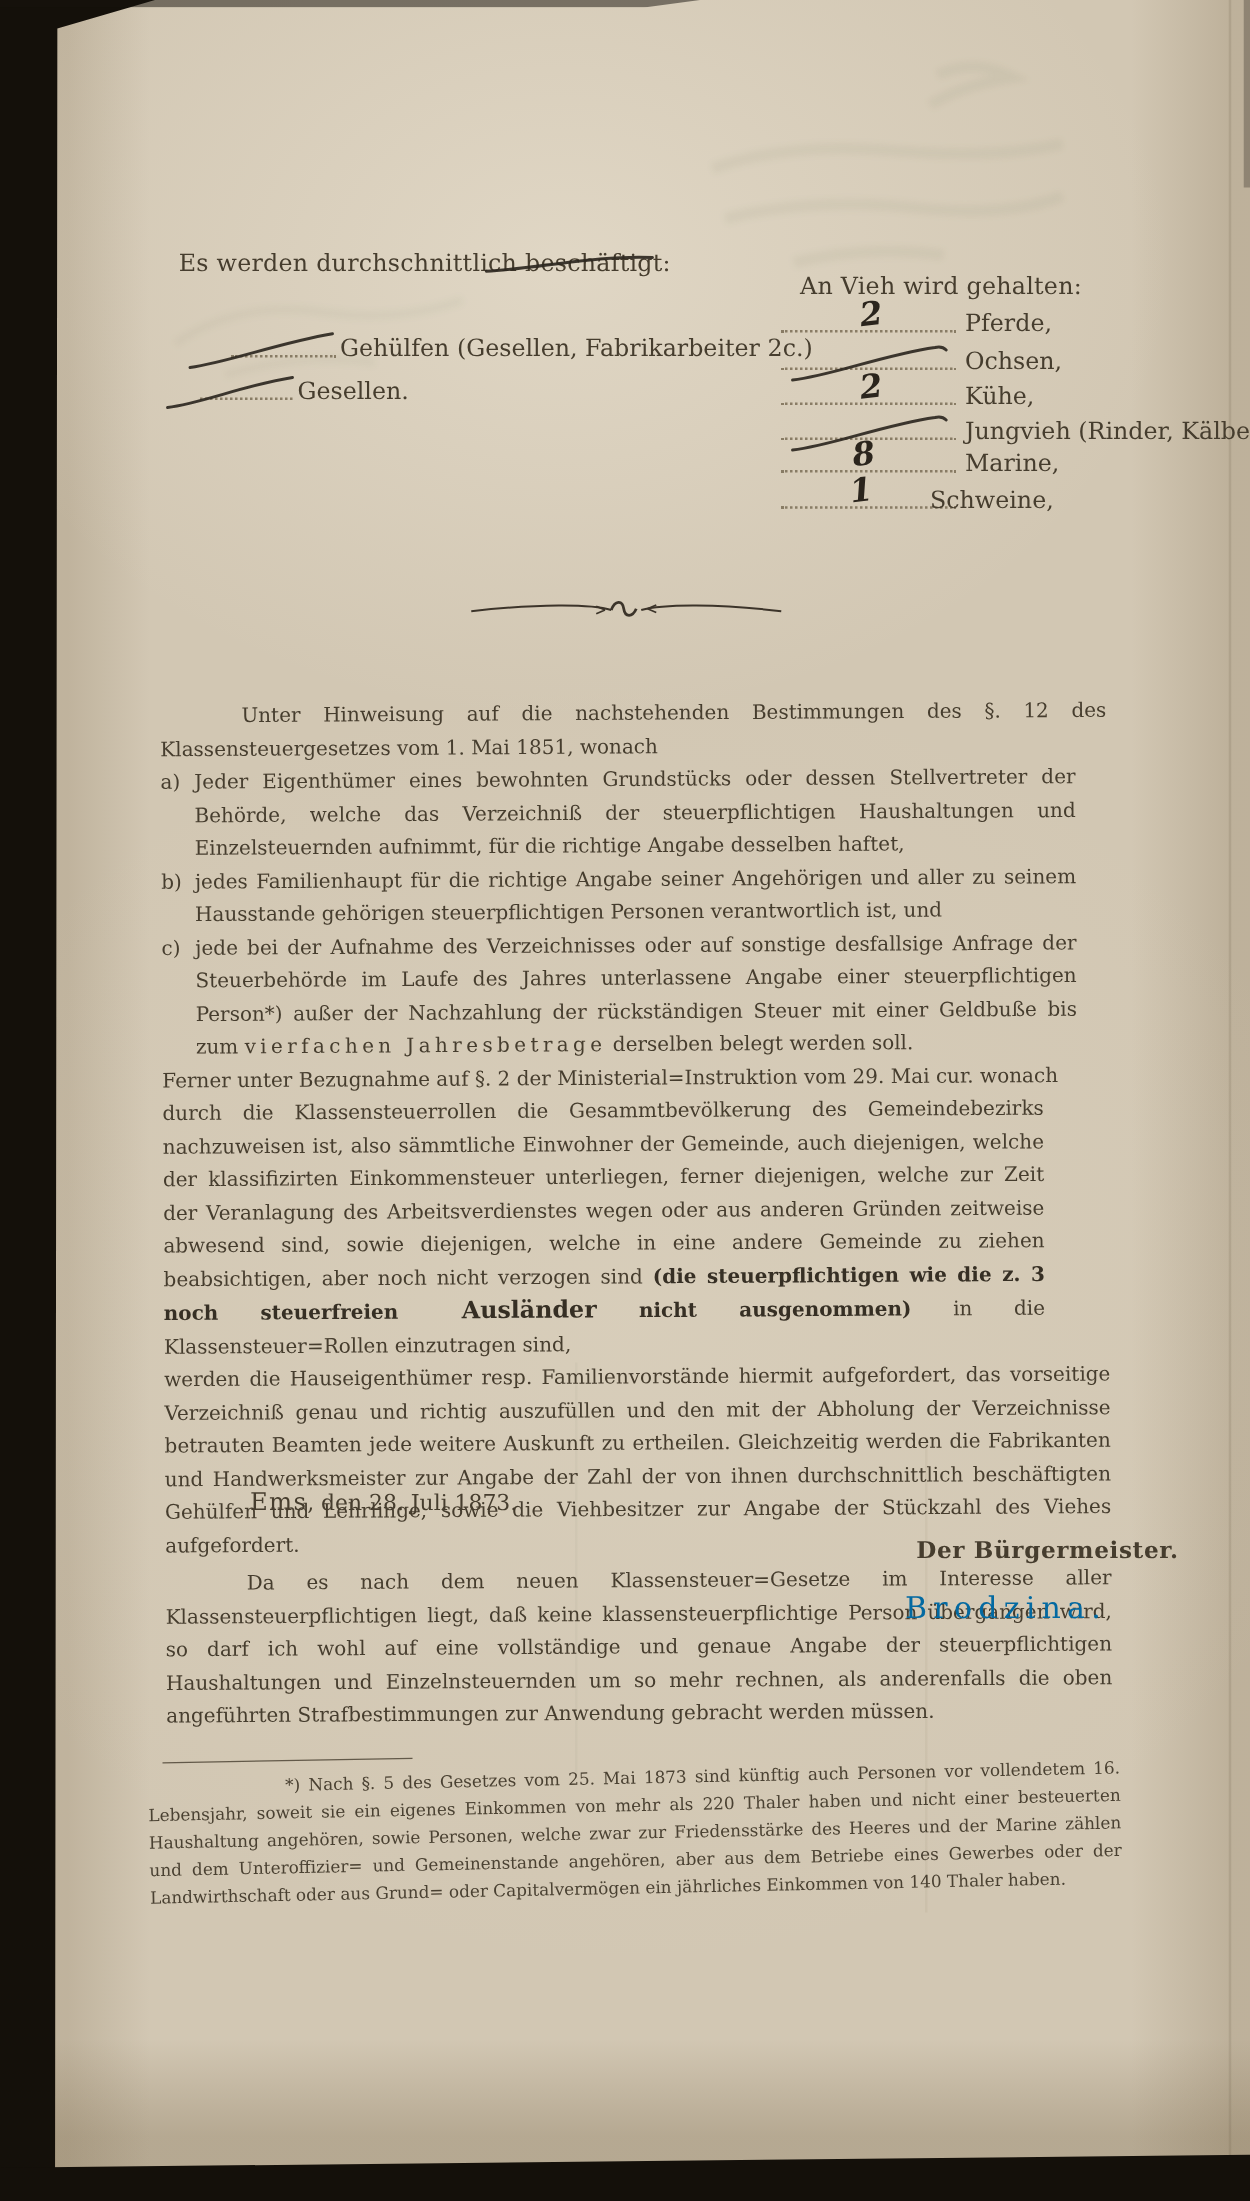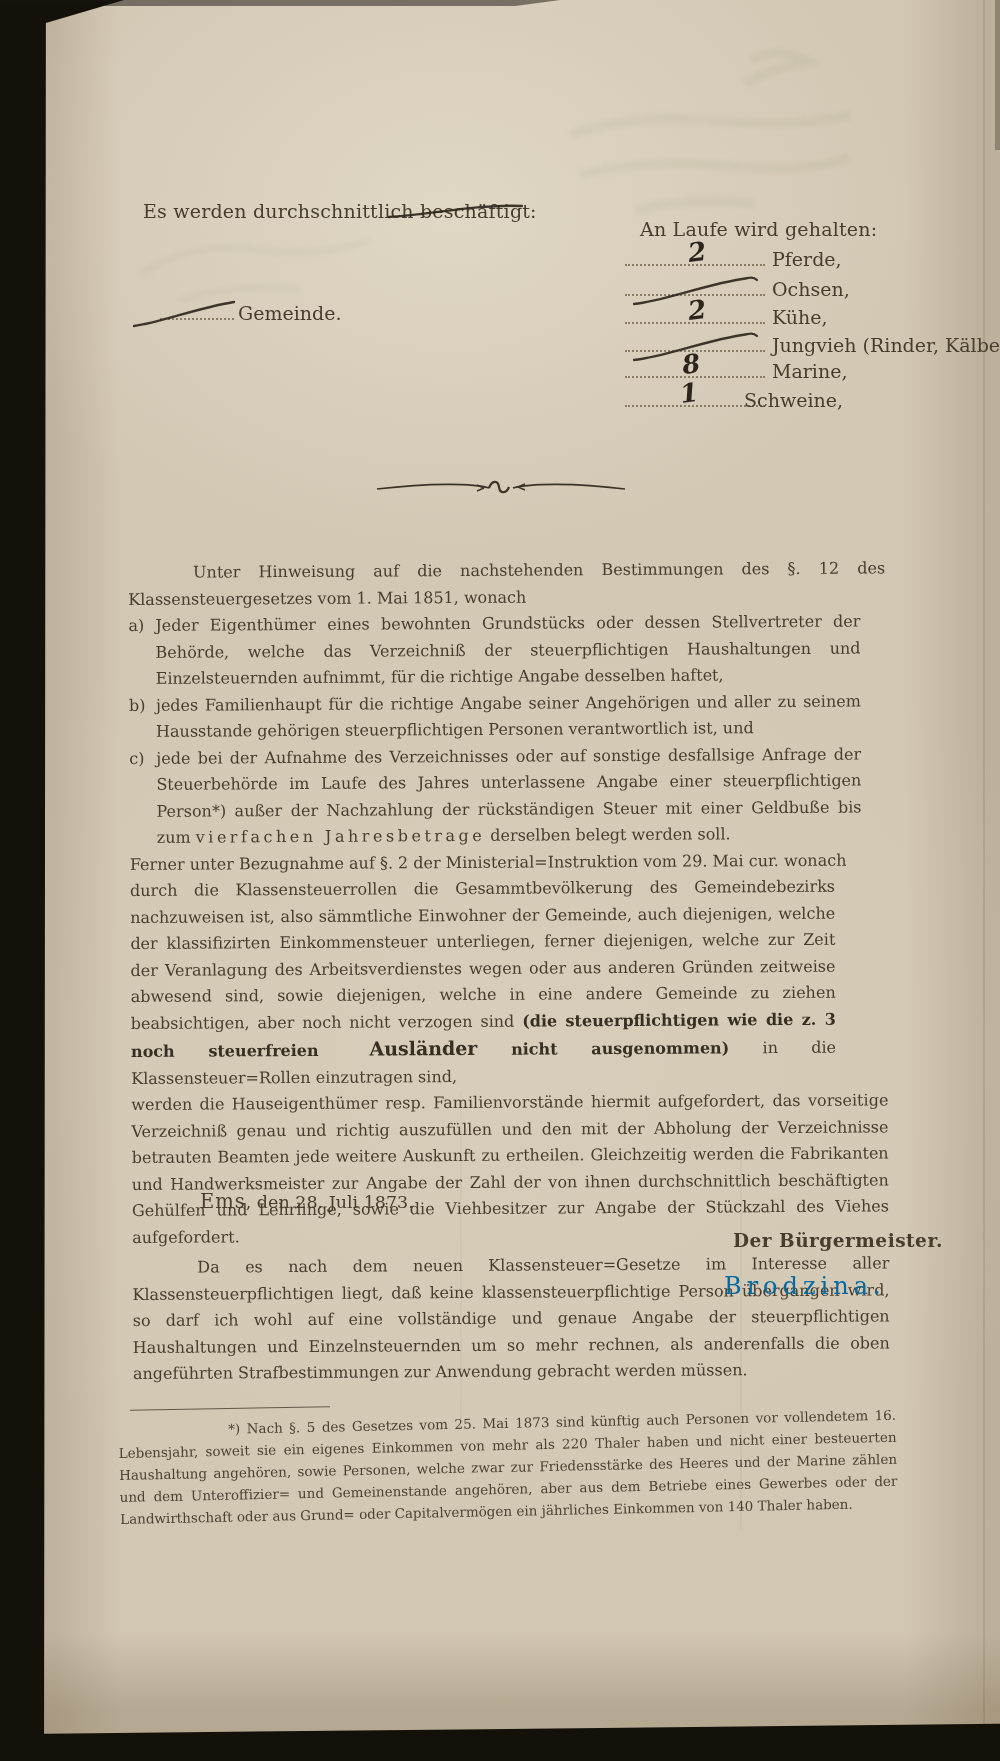--- a/index.html
+++ b/index.html
@@ -79,31 +79,39 @@
 
   <div class="crease" style="left:740px;top:1150px;height:380px;opacity:.10"></div>
   <div class="crease" style="left:460px;top:1090px;height:330px;opacity:.07"></div>
   <div class="crease" style="left:983px;top:0;height:1761px;opacity:.25"></div>
 
   <div class="h-label" style="left:143px;top:200px">Es werden durchschnittlich beschäftigt:</div>
   <svg class="pen" style="left:386px;top:198px;width:140px;height:26px" viewBox="0 0 140 26">
     <path d="M3 19 C 42 17, 92 6, 136 8"></path>
   </svg>
 
+  <div class="row" style="left:0;top:260px;width:620px">
+    <span class="fill-line" style="left:185px;width:84px"></span>
+    <span class="hand-num" style="left:210px"></span>
+    <svg class="pen" style="left:148px;bottom:-8px;width:125px;height:38px" viewBox="0 0 125 38">
+      <path d="M4 34 C 34 30, 76 14, 118 7"></path>
+    </svg>
+    <span class="row-label" style="left:272px">Gehülfen (Gesellen, Fabrikarbeiter 2c.)</span>
+  </div>
 
   <div class="row" style="left:0;top:294px;width:620px">
     <span class="fill-line" style="left:160px;width:74px"></span>
     <span class="hand-num" style="left:185px"></span>
     <svg class="pen" style="left:130px;bottom:-6px;width:110px;height:34px" viewBox="0 0 110 34">
       <path d="M4 30 C 30 27, 66 12, 104 6"></path>
     </svg>
-    <span class="row-label" style="left:238px">Gemeinde.</span>
-  </div>
-
-  <div class="h-label" style="left:640px;top:218px">An Laufe wird gehalten:</div>
+    <span class="row-label" style="left:238px">Gesellen.</span>
+  </div>
+
+  <div class="h-label" style="left:640px;top:218px">An Vieh wird gehalten:</div>
 
   <div class="row" style="left:0;top:240px;width:1000px">
     <span class="fill-line" style="left:625px;width:140px"></span>
     <span class="hand-num" style="left:688px">2</span>
 
     <span class="row-label" style="left:772px">Pferde,</span>
   </div>
   <div class="row" style="left:0;top:270px;width:956px">
     <span class="fill-line" style="left:625px;width:140px"></span>
     <span class="hand-num" style="left:688px"></span>

